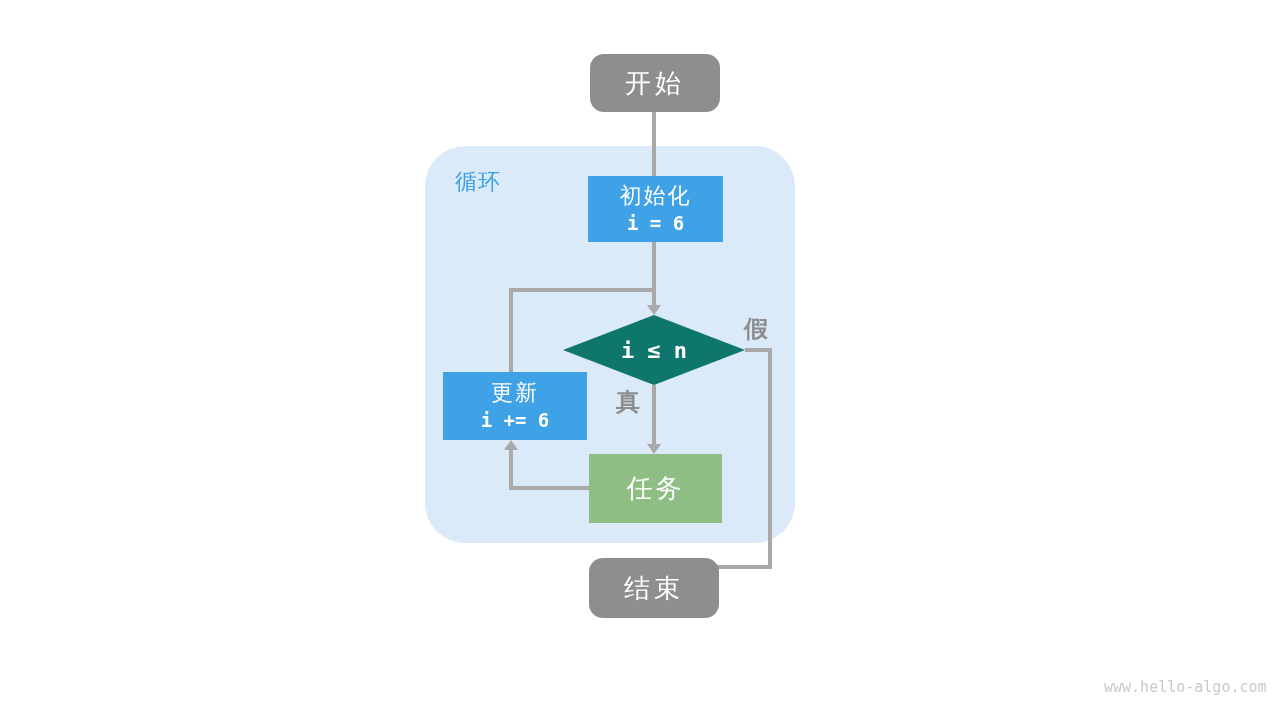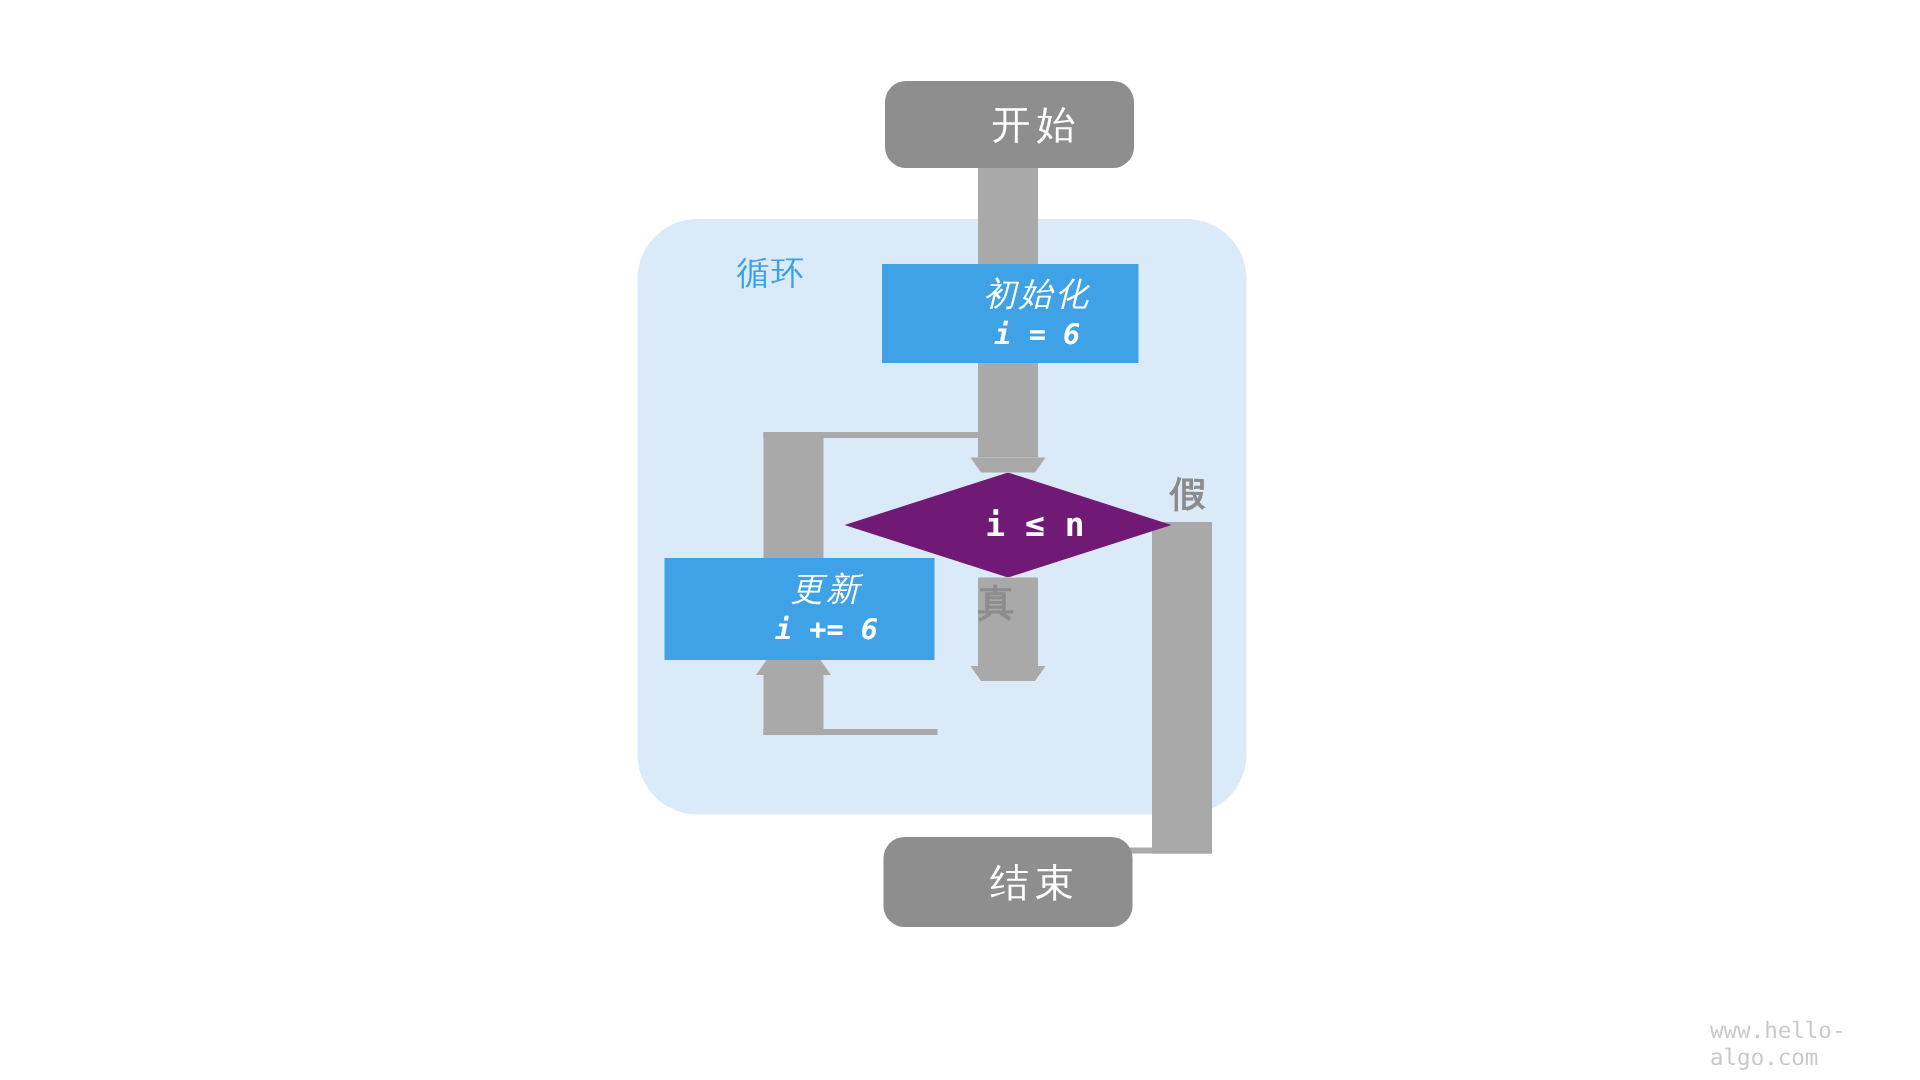--- a/index.html
+++ b/index.html
@@ -8,21 +8,21 @@
     background: #ffffff;
     font-family: "Liberation Sans", "DejaVu Sans", sans-serif;
   }
   .canvas {
     position: relative;
     width: 1280px;
     height: 720px;
     background: #ffffff;
     overflow: hidden;
   }
-  .abs { position: absolute; padding-left: 36px; }
+  .abs { position: absolute; }
 
   
   .loop-container {
     left: 425px; top: 146px;
     width: 370px; height: 397px;
     background: #dbeaf8;
     border-radius: 40px;
   }
   .loop-label {
     left: 455px; top: 167px;
@@ -49,21 +49,20 @@
 
   
   .proc {
     background: #3fa2e6;
     color: #ffffff;
     display: flex;
     flex-direction: column;
     align-items: center;
     justify-content: center;
     line-height: 1.3;
-    font-style: italic;
   }
   .proc .cn   { font-size: 22px; font-weight: 500; letter-spacing: 2px; }
   .proc .code { font-family: "DejaVu Sans Mono", monospace; font-size: 19px; font-weight: 700; }
   .init-box   { left: 588px; top: 176px; width: 135px; height: 66px; }
   .update-box { left: 443px; top: 372px; width: 144px; height: 68px; }
 
   .task-box {
     left: 589px; top: 454px; width: 133px; height: 69px;
     background: #8fbe85;
     color: #ffffff;
@@ -71,21 +70,21 @@
     font-weight: 500;
     letter-spacing: 3px;
     display: flex;
     align-items: center;
     justify-content: center;
   }
 
   
   .diamond {
     left: 563px; top: 315px; width: 182px; height: 70px;
-    background: #701a75;
+    background: #0f766e;
     clip-path: polygon(50% 0, 100% 50%, 50% 100%, 0 50%);
     color: #ffffff;
     font-family: "DejaVu Sans Mono", monospace;
     font-size: 22px;
     font-weight: 700;
     display: flex;
     align-items: center;
     justify-content: center;
   }
 
@@ -163,20 +162,23 @@
 
   <div class="abs diamond">
     <span>i ≤ n</span>
   </div>
 
   <div class="abs proc update-box">
     <span class="cn">更新</span>
     <span class="code">i += 6</span>
   </div>
 
+  <div class="abs task-box">
+    <span>任务</span>
+  </div>
 
   <div class="abs terminal end-node">
     <span>结束</span>
   </div>
 
   <div class="abs edge-label true-label">真</div>
   <div class="abs edge-label false-label">假</div>
 
   <div class="abs watermark">www.hello-algo.com</div>
 

